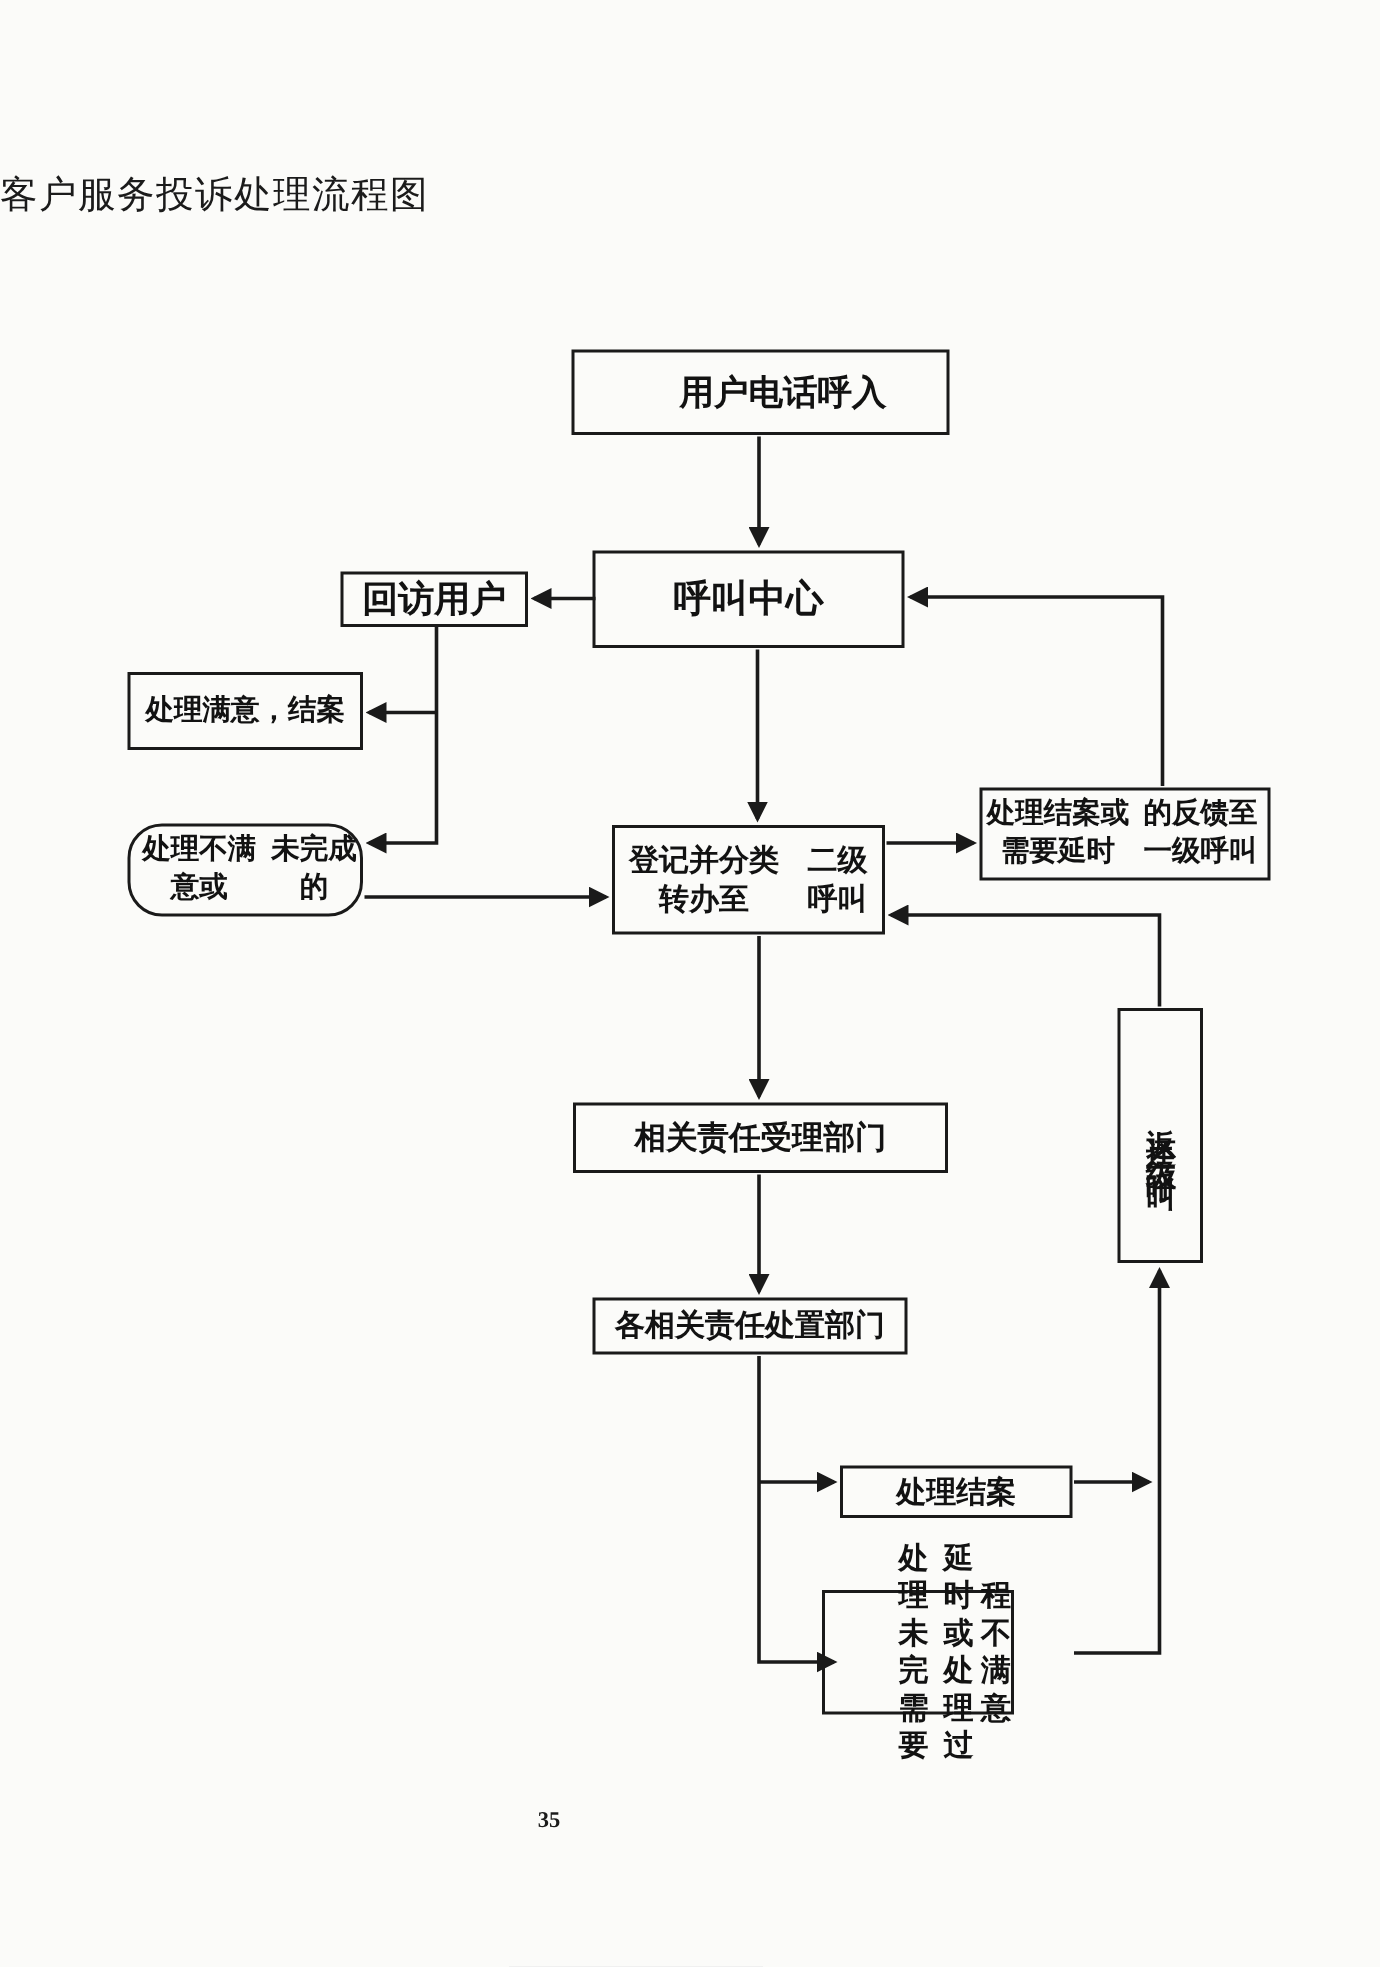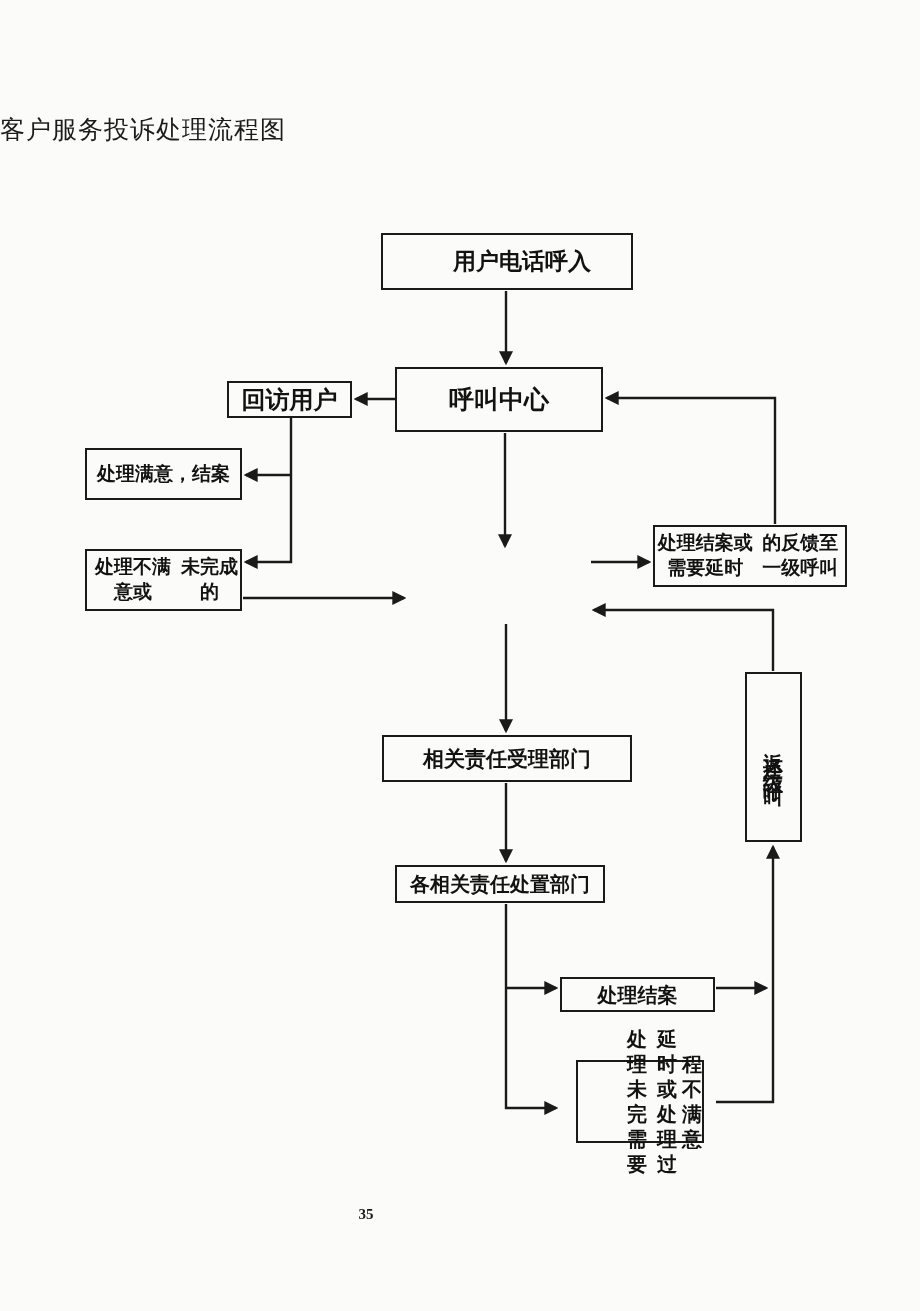--- a/index.html
+++ b/index.html
@@ -34,34 +34,34 @@
     line-height:1.3;
     color:#121212;
   }
   .node .ln{display:block;}
   .multiline{flex-direction:row;}
   
   .n-user-call-in      {left:381px;top:233px;width:252px;height:57px;font-size:23px;padding-left:30px;}
   .n-call-center       {left:395px;top:367px;width:208px;height:65px;font-size:25px;text-align:right;}
   .n-follow-up         {left:227px;top:381px;width:125px;height:37px;font-size:24px;}
   .n-satisfied-closed  {left:85px; top:448px;width:157px;height:52px;font-size:19px;}
-  .n-unsatisfied       {left:85px; top:549px;width:157px;height:62px;font-size:19px;}
+  .n-unsatisfied       {left:85px; top:549px;width:157px;height:62px;font-size:19px;border-radius:23px;}
   .n-register          {left:408px;top:550px;width:182px;height:73px;font-size:20px;}
   .n-feedback-first    {left:653px;top:525px;width:194px;height:62px;font-size:19px;}
   .n-return-second     {left:745px;top:672px;width:57px;height:170px;font-size:20px;}
   .n-return-second .vtext{
     writing-mode:vertical-rl;
     text-orientation:upright;
     letter-spacing:7px;
     line-height:1;
   }
   .n-acceptance        {left:382px;top:735px;width:250px;height:47px;font-size:21px;align-items:center;}
   .n-disposal          {left:395px;top:865px;width:210px;height:38px;font-size:20px;}
   .n-case-closed       {left:560px;top:977px;width:155px;height:35px;font-size:20px;}
-  .n-unfinished        {left:576px;top:1060px;width:128px;height:83px;font-size:20px;line-height:1.25;padding-left:44px;}
+  .n-unfinished        {left:548px;top:1060px;width:128px;height:83px;font-size:20px;line-height:1.25;padding-left:44px;}
   .connectors{position:absolute;left:0;top:0;width:920px;height:1311px;pointer-events:none;}
   .page-number{
     position:absolute;
     left:0;top:1206px;width:732px;
     text-align:center;
     font-family:"Liberation Serif", serif;
     font-weight:bold;
     font-size:15px;
     color:#1b1b1b;
   }
@@ -112,20 +112,24 @@
 
   <div class="node n-satisfied-closed">
     <span class="ln">处理满意，结案</span>
   </div>
 
   <div class="node n-unsatisfied multiline">
     <span class="ln">处理不满意或</span>
     <span class="ln">未完成的</span>
   </div>
 
+  <div class="node n-register multiline">
+    <span class="ln">登记并分类转办至</span>
+    <span class="ln">二级呼叫</span>
+  </div>
 
   <div class="node n-feedback-first multiline">
     <span class="ln">处理结案或需要延时</span>
     <span class="ln">的反馈至一级呼叫</span>
   </div>
 
   <div class="node n-return-second">
     <span class="vtext">返还二级呼叫</span>
   </div>
 

